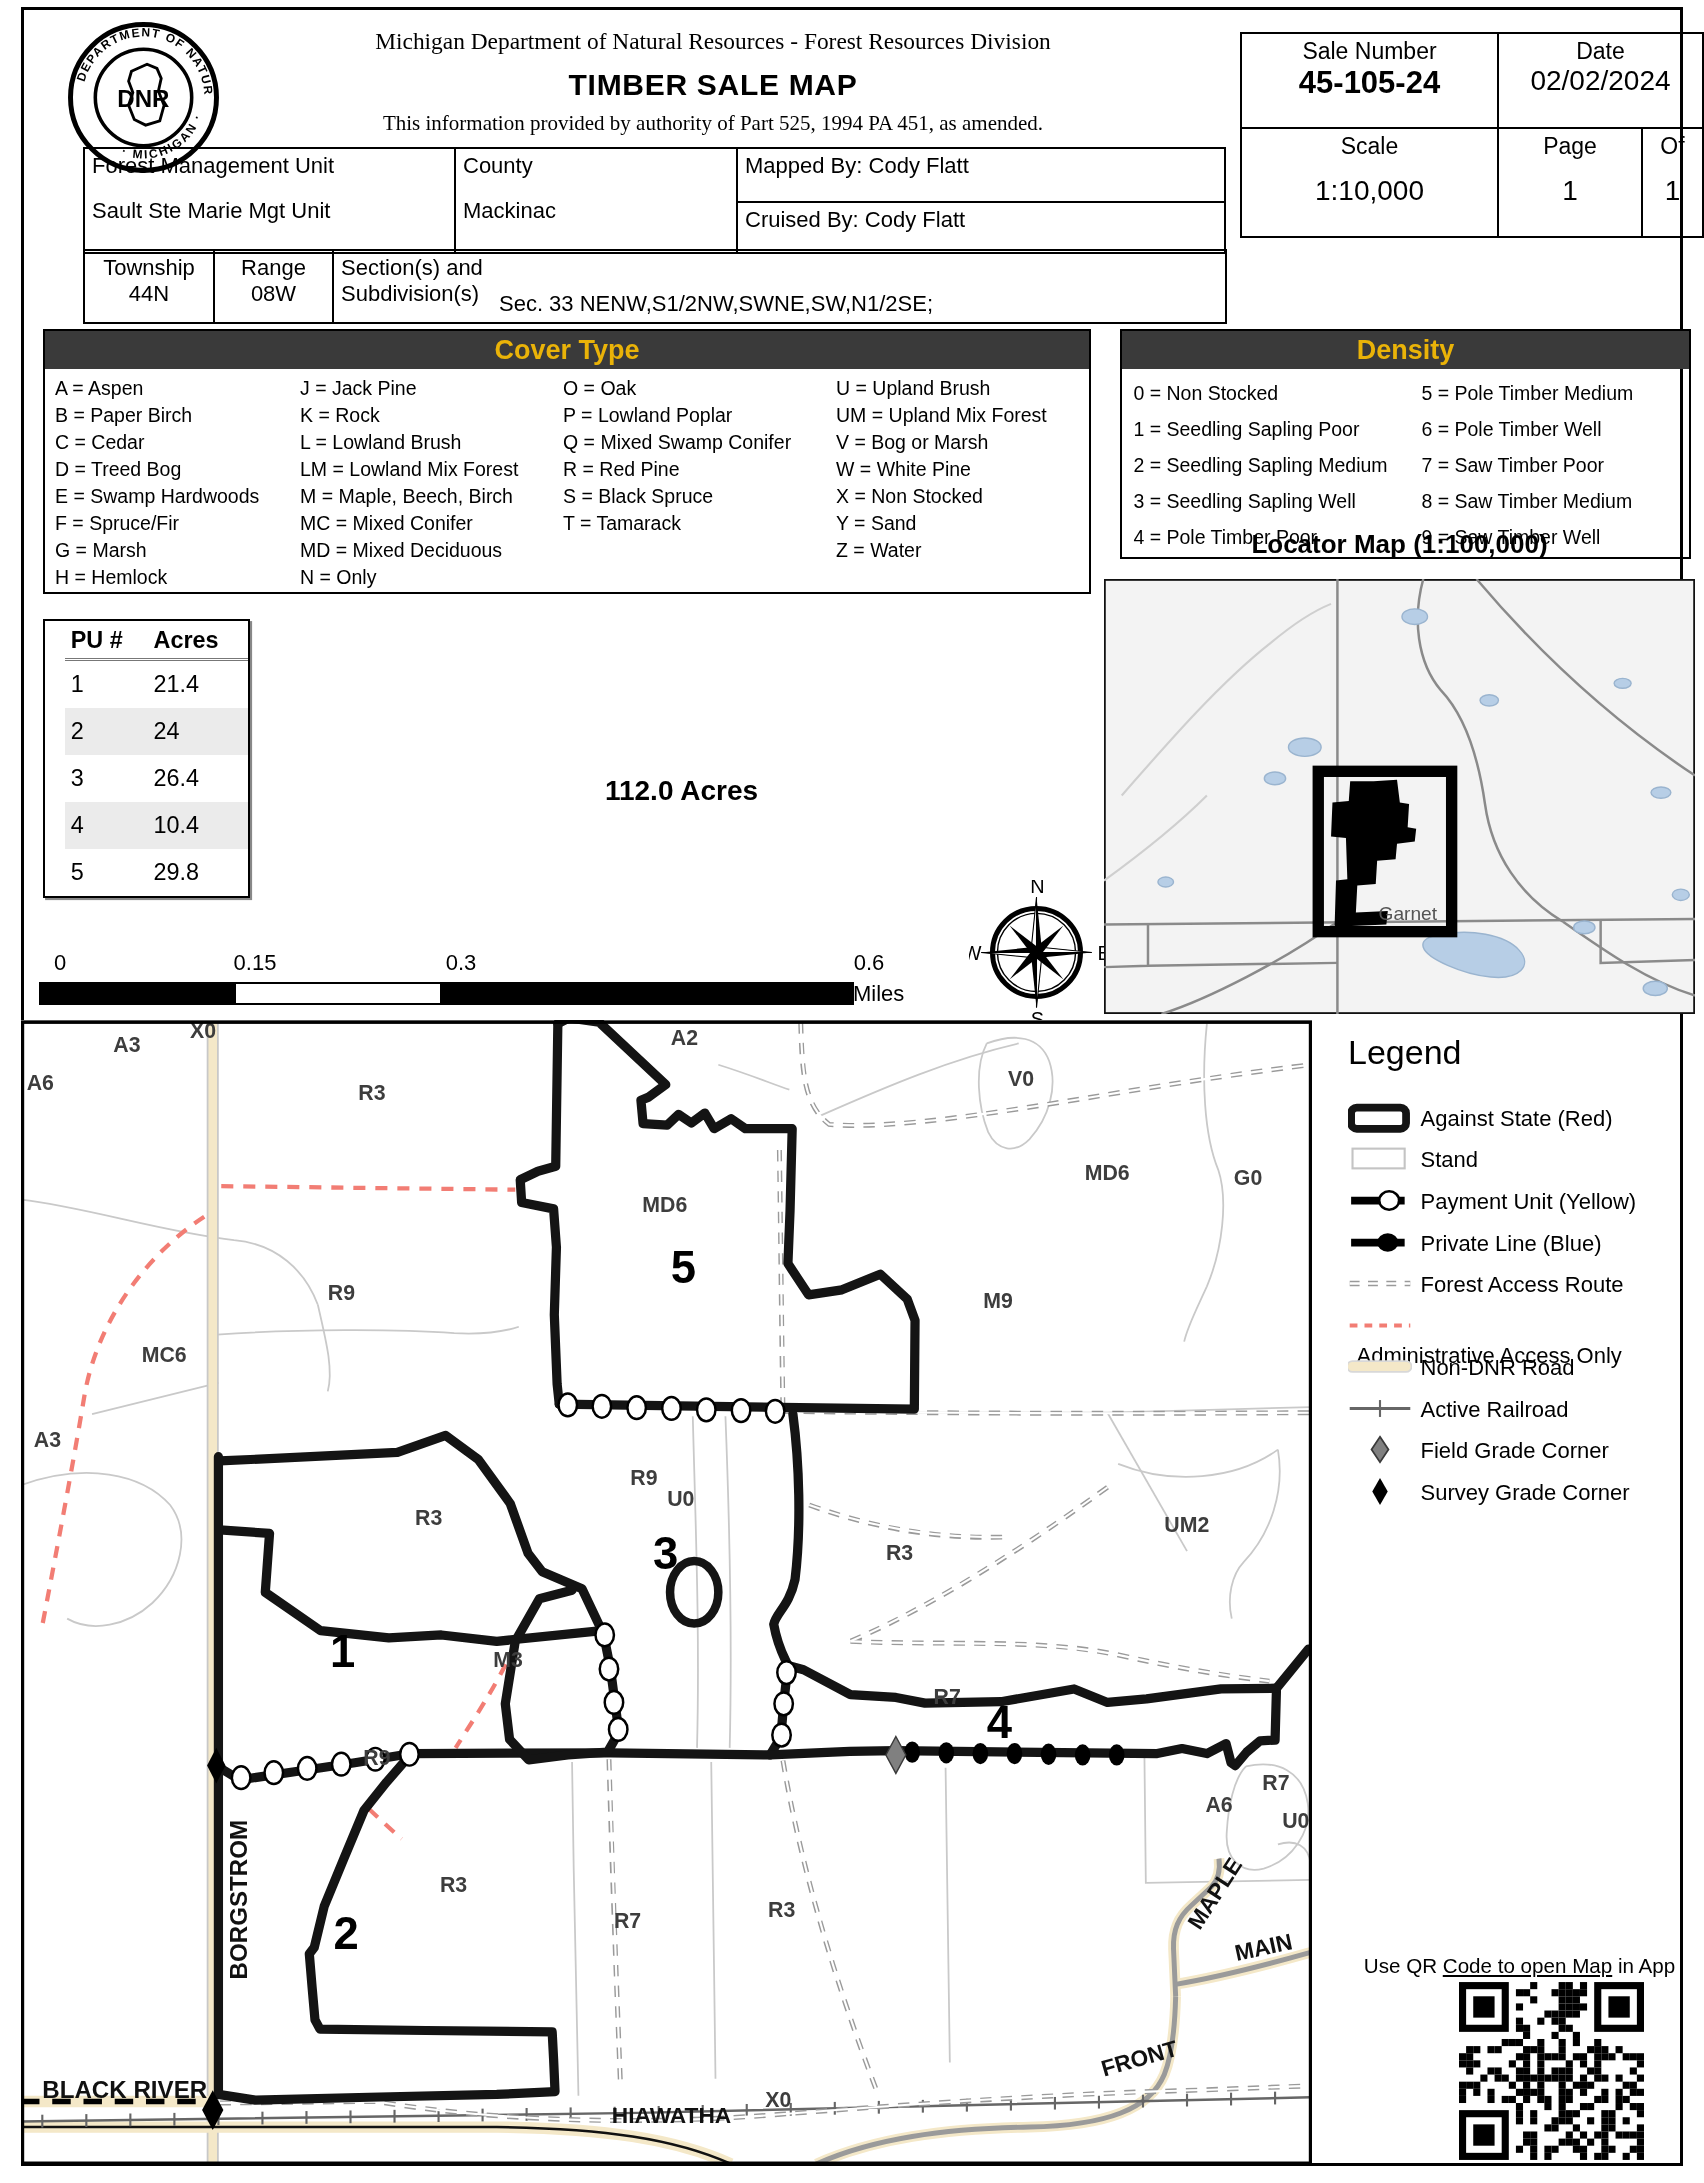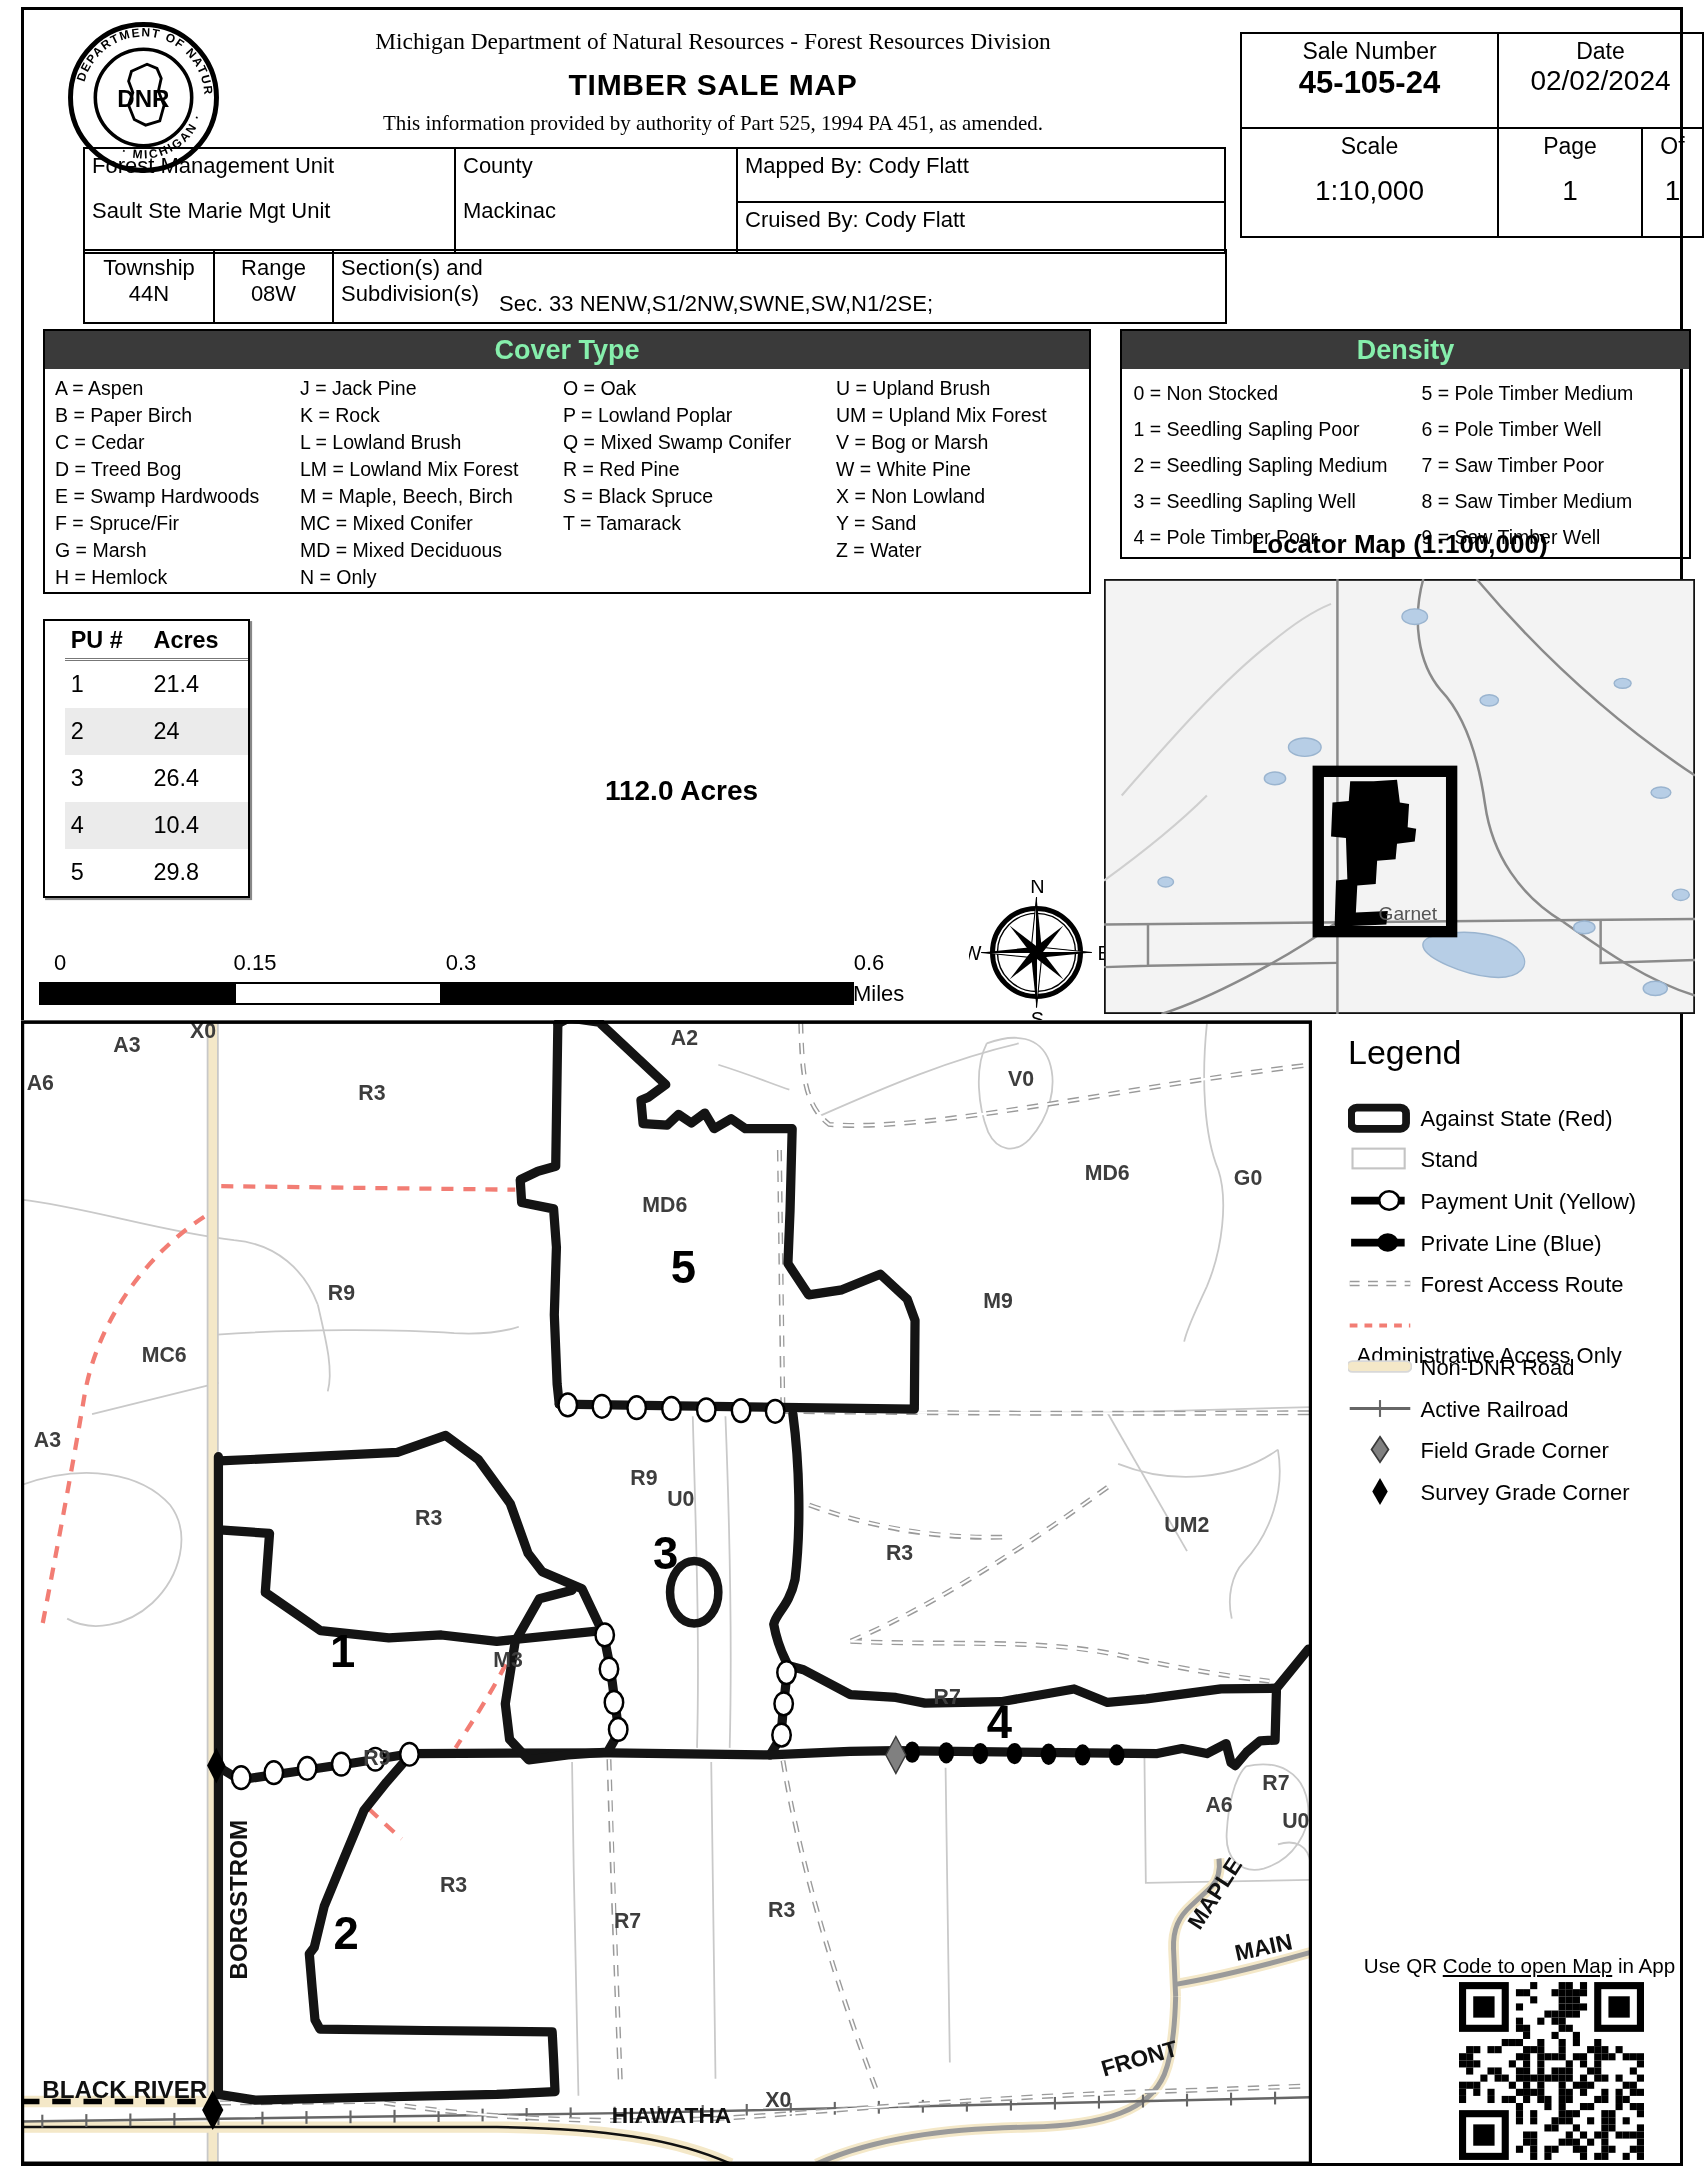--- a/index.html
+++ b/index.html
@@ -15,21 +15,21 @@
   #salebox{left:1200px;top:32px;}
   #salebox td{text-align:center;}
   .lbl{font-size:23px;}
   .bigval{font-size:31px;font-weight:bold;}
   .val40{font-size:28px;}
   #fmu-table{left:43px;top:147px;}
   #twp-table{left:43px;top:249px;}
   .cellv{margin-top:18.5px;}
   
   .codebox{border:2.8px solid #000;}
-  .codebox .bar{background:#3a3a3a;color:#86efac;font-weight:bold;font-size:27px;text-align:center;height:38px;line-height:38px;}
+  .codebox .bar{background:#3a3a3a;color:#eab308;font-weight:bold;font-size:27px;text-align:center;height:38px;line-height:38px;}
   .codebox .cols{display:flex;}
   .codebox ul{list-style:none;margin:5.7px 0 0 0;padding:0;font-size:19.5px;}
   .codebox li{line-height:27px;white-space:nowrap;}
   #cover{left:43px;top:329px;width:1044px;height:261px;}
   #cover .c1{margin-left:10px;width:245px;} #cover .c2{width:263px;} #cover .c3{width:273px;} #cover .c4{width:234px;}
   #density{left:1120px;top:329px;width:567px;height:226px;}
   #density ul{font-size:19.5px;}
   #density li{line-height:36px;}
   #density .c1{margin-left:11.4px;width:288px;} #density .c2{width:256px;}
   
@@ -183,21 +183,21 @@
           <li>Q = Mixed Swamp Conifer</li>
           <li>R = Red Pine</li>
           <li>S = Black Spruce</li>
           <li>T = Tamarack</li>
         </ul>
         <ul class="c4">
           <li>U = Upland Brush</li>
           <li>UM = Upland Mix Forest</li>
           <li>V = Bog or Marsh</li>
           <li>W = White Pine</li>
-          <li>X = Non Lowland</li>
+          <li>X = Non Stocked</li>
           <li>Y = Sand</li>
           <li>Z = Water</li>
         </ul>
       </div>
   </div>
 
   <div class="abs codebox" id="density">
     <div class="bar">Density</div>
     <div class="cols" id="density-cols">
         <ul class="c1">

